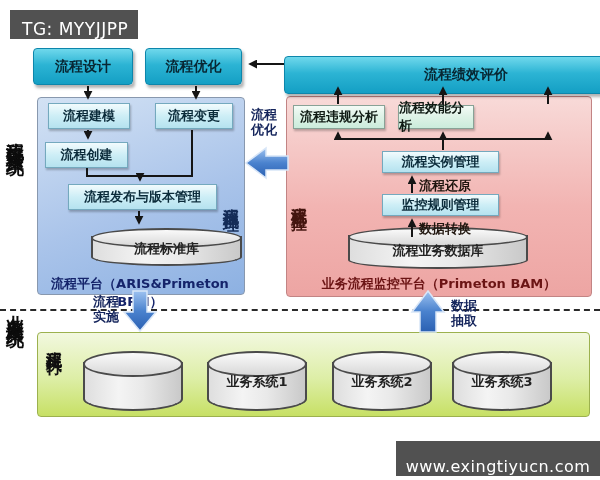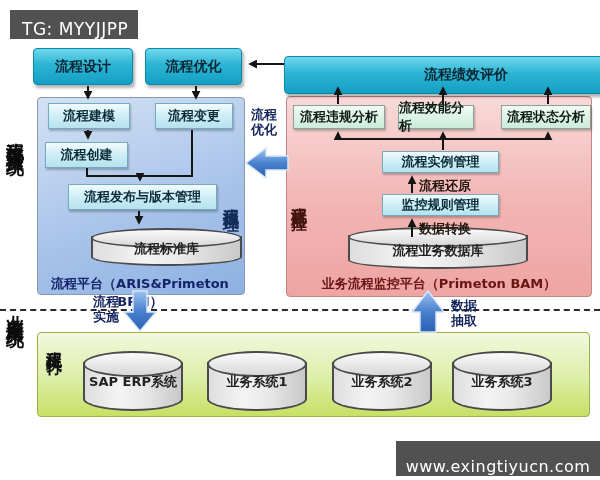--- a/index.html
+++ b/index.html
@@ -103,21 +103,20 @@
     <div class="cyl-top"></div>
     <div class="cyl-body"></div>
     <div class="cyl-label">流程标准库</div>
   </div>
   <div class="abs caption" style="left:40px;top:275px;width:200px;color:#15246b;">流程平台（ARIS&amp;Primeton BPM）</div>
   <div class="abs vlabel" style="left:223px;top:194px;font-size:16px;color:#142c58;">流程梳理</div>
 
   <div class="abs panel" id="panel-monitor"></div>
   <div class="abs mintbox" style="left:293px;top:105px;width:92px;height:24px;">流程违规分析</div>
   <div class="abs mintbox" style="left:398px;top:105px;width:76px;height:24px;">流程效能分析</div>
-  <div class="abs mintbox" style="left:501px;top:105px;width:90px;height:24px;">流程状态分析</div>
   <div class="abs innerbox" style="left:382px;top:151px;width:117px;height:22px;">流程实例管理</div>
   <div class="abs innerbox" style="left:382px;top:194px;width:117px;height:22px;">监控规则管理</div>
   <div class="abs" style="left:419px;top:177px;font-size:13px;font-weight:bold;color:#20160f;z-index:4;">流程还原</div>
   <div class="abs" style="left:419px;top:220px;font-size:13px;font-weight:bold;color:#20160f;z-index:4;">数据转换</div>
   <div class="abs cyl cyl-sm" style="left:348px;top:227px;width:180px;height:42px;">
     <div class="cyl-top"></div>
     <div class="cyl-body"></div>
     <div class="cyl-label" style="top:15px;">流程业务数据库</div>
   </div>
   <div class="abs caption" style="left:314px;top:275px;width:250px;color:#6b1414;">业务流程监控平台（Primeton BAM）</div>
@@ -127,21 +126,20 @@
   <div class="abs flowlabel" style="left:91px;top:294px;">流程实施</div>
   <div class="abs flowlabel" style="left:449px;top:298px;">数据抽取</div>
 
   <div class="abs" id="divider"></div>
 
   <div class="abs panel" id="panel-exec"></div>
   <div class="abs vlabel" style="left:46px;top:337px;font-size:16px;color:#101010;">流程执行</div>
   <div class="abs cyl cyl-lg" style="left:83px;top:351px;width:100px;height:60px;">
     <div class="cyl-top"></div>
     <div class="cyl-body"></div>
-    <div class="cyl-label">SAP ERP系统</div>
   </div>
   <div class="abs cyl cyl-lg" style="left:207px;top:351px;width:100px;height:60px;">
     <div class="cyl-top"></div>
     <div class="cyl-body"></div>
     <div class="cyl-label">业务系统1</div>
   </div>
   <div class="abs cyl cyl-lg" style="left:332px;top:351px;width:100px;height:60px;">
     <div class="cyl-top"></div>
     <div class="cyl-body"></div>
     <div class="cyl-label">业务系统2</div>

